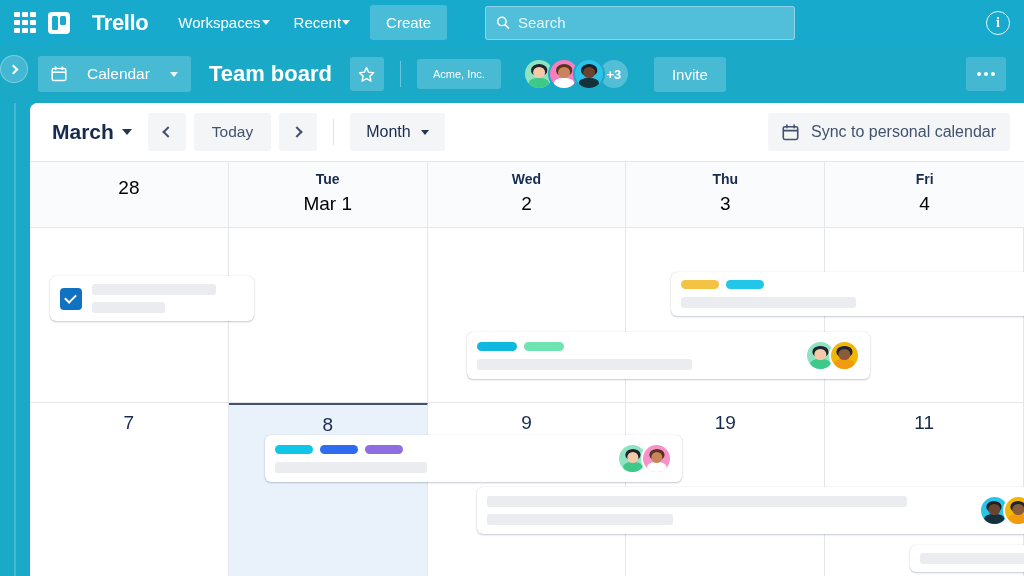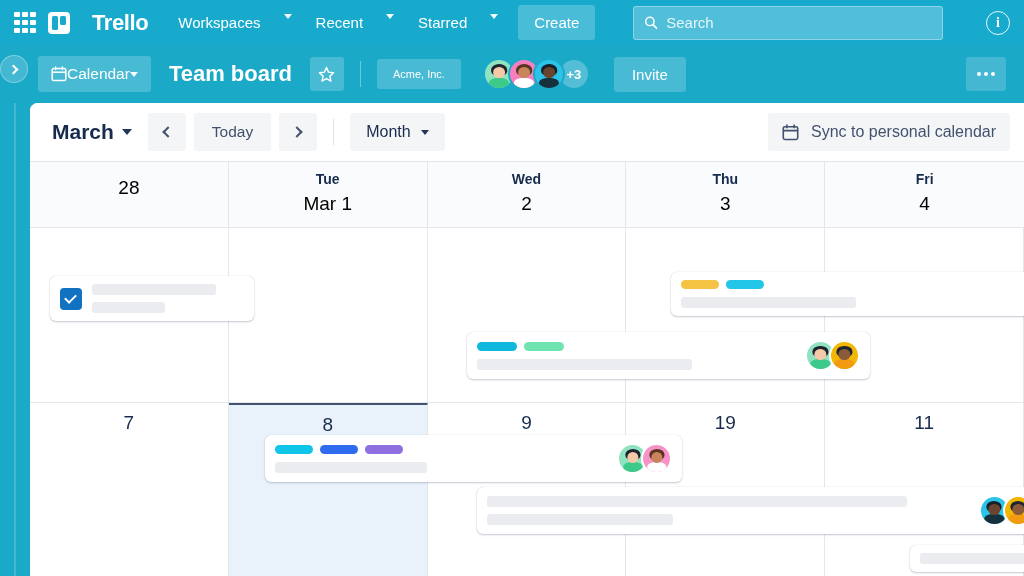--- a/index.html
+++ b/index.html
@@ -46,21 +46,21 @@
   }
   .logo-mark::after {
     content:""; position:absolute; left:12px; top:4px;
     width: 5.5px; height: 9px; background: #17AACD; border-radius: 1.5px;
   }
   .logo-text {
     color:#fff; font-weight: 800; font-size: 22px; letter-spacing: -0.4px;
   }
 
   .nav-item {
-    display: flex; align-items: flex-start; gap: 23px;
+    display: flex; align-items: center; gap: 1px;
     color: #ffffff; font-size: 15px;
     padding: 7px 10px; border-radius: 3px;
     cursor: pointer; white-space: nowrap;
   }
   .caret {
     display:inline-block; width: 0; height: 0;
     border-left: 4.5px solid transparent;
     border-right: 4.5px solid transparent;
     border-top: 5.5px solid currentColor;
     opacity: .95;
@@ -101,21 +101,21 @@
 
   
   .boardbar {
     position: absolute; top: 45px; left: 0;
     width: 1024px; height: 58px;
     background: #1BA9C8;
     display: flex; align-items: center;
     padding-left: 38px; gap: 10px;
   }
   .view-switch {
-    display:flex; align-items:center; gap: 0;
+    display:flex; align-items:center; gap: 20px;
     background: rgba(255,255,255,0.20);
     color: #fff; font-size: 15.5px;
     padding: 9px 13px; border-radius: 3px; cursor: pointer;
   }
   .board-title {
     color: #fff; font-size: 22px; font-weight: 700;
     margin: 0 8px; white-space: nowrap;
     cursor: pointer;
   }
   .sq-btn {
@@ -338,24 +338,20 @@
     <span class="logo-mark"></span>
     <span class="logo-text">Trello</span>
   </div>
 
   <div class="nav-item">
     <span>Workspaces</span>
     <span class="caret"></span>
   </div>
   <div class="nav-item">
     <span>Recent</span>
-    <span class="caret"></span>
-  </div>
-  <div class="nav-item">
-    <span>Starred</span>
     <span class="caret"></span>
   </div>
 
   <div class="create-btn">Create</div>
 
   <div class="search-wrap">
     <svg width="15" height="15" viewBox="0 0 16 16">
       <circle cx="6.8" cy="6.8" r="4.8" fill="none" stroke="#ffffff" stroke-width="1.7"></circle>
       <line x1="10.4" y1="10.4" x2="14.4" y2="14.4" stroke="#ffffff" stroke-width="1.9" stroke-linecap="round"></line>
     </svg>

